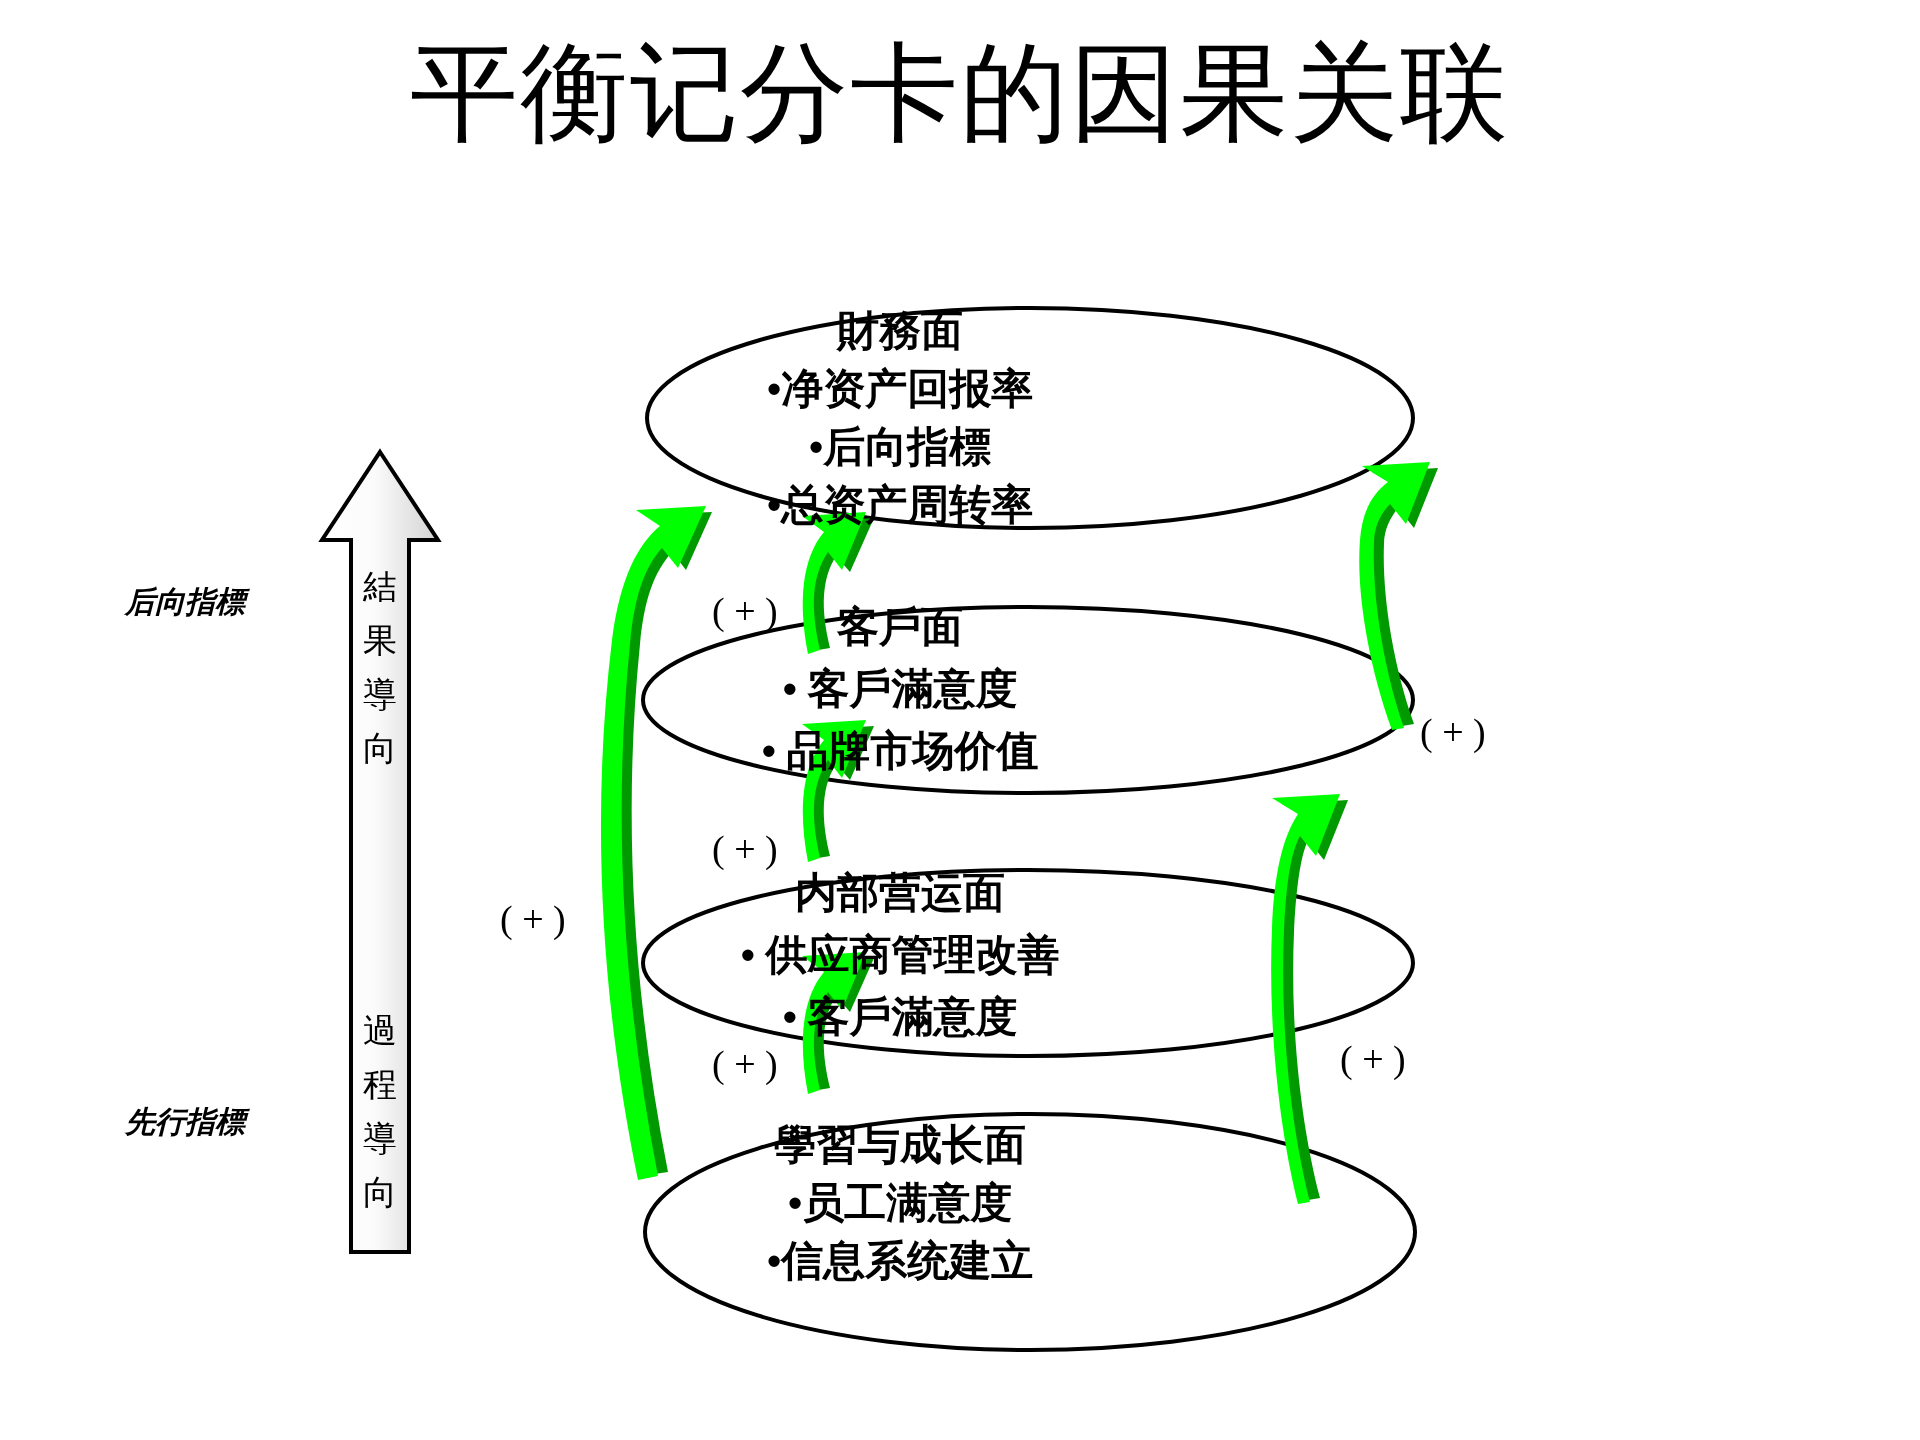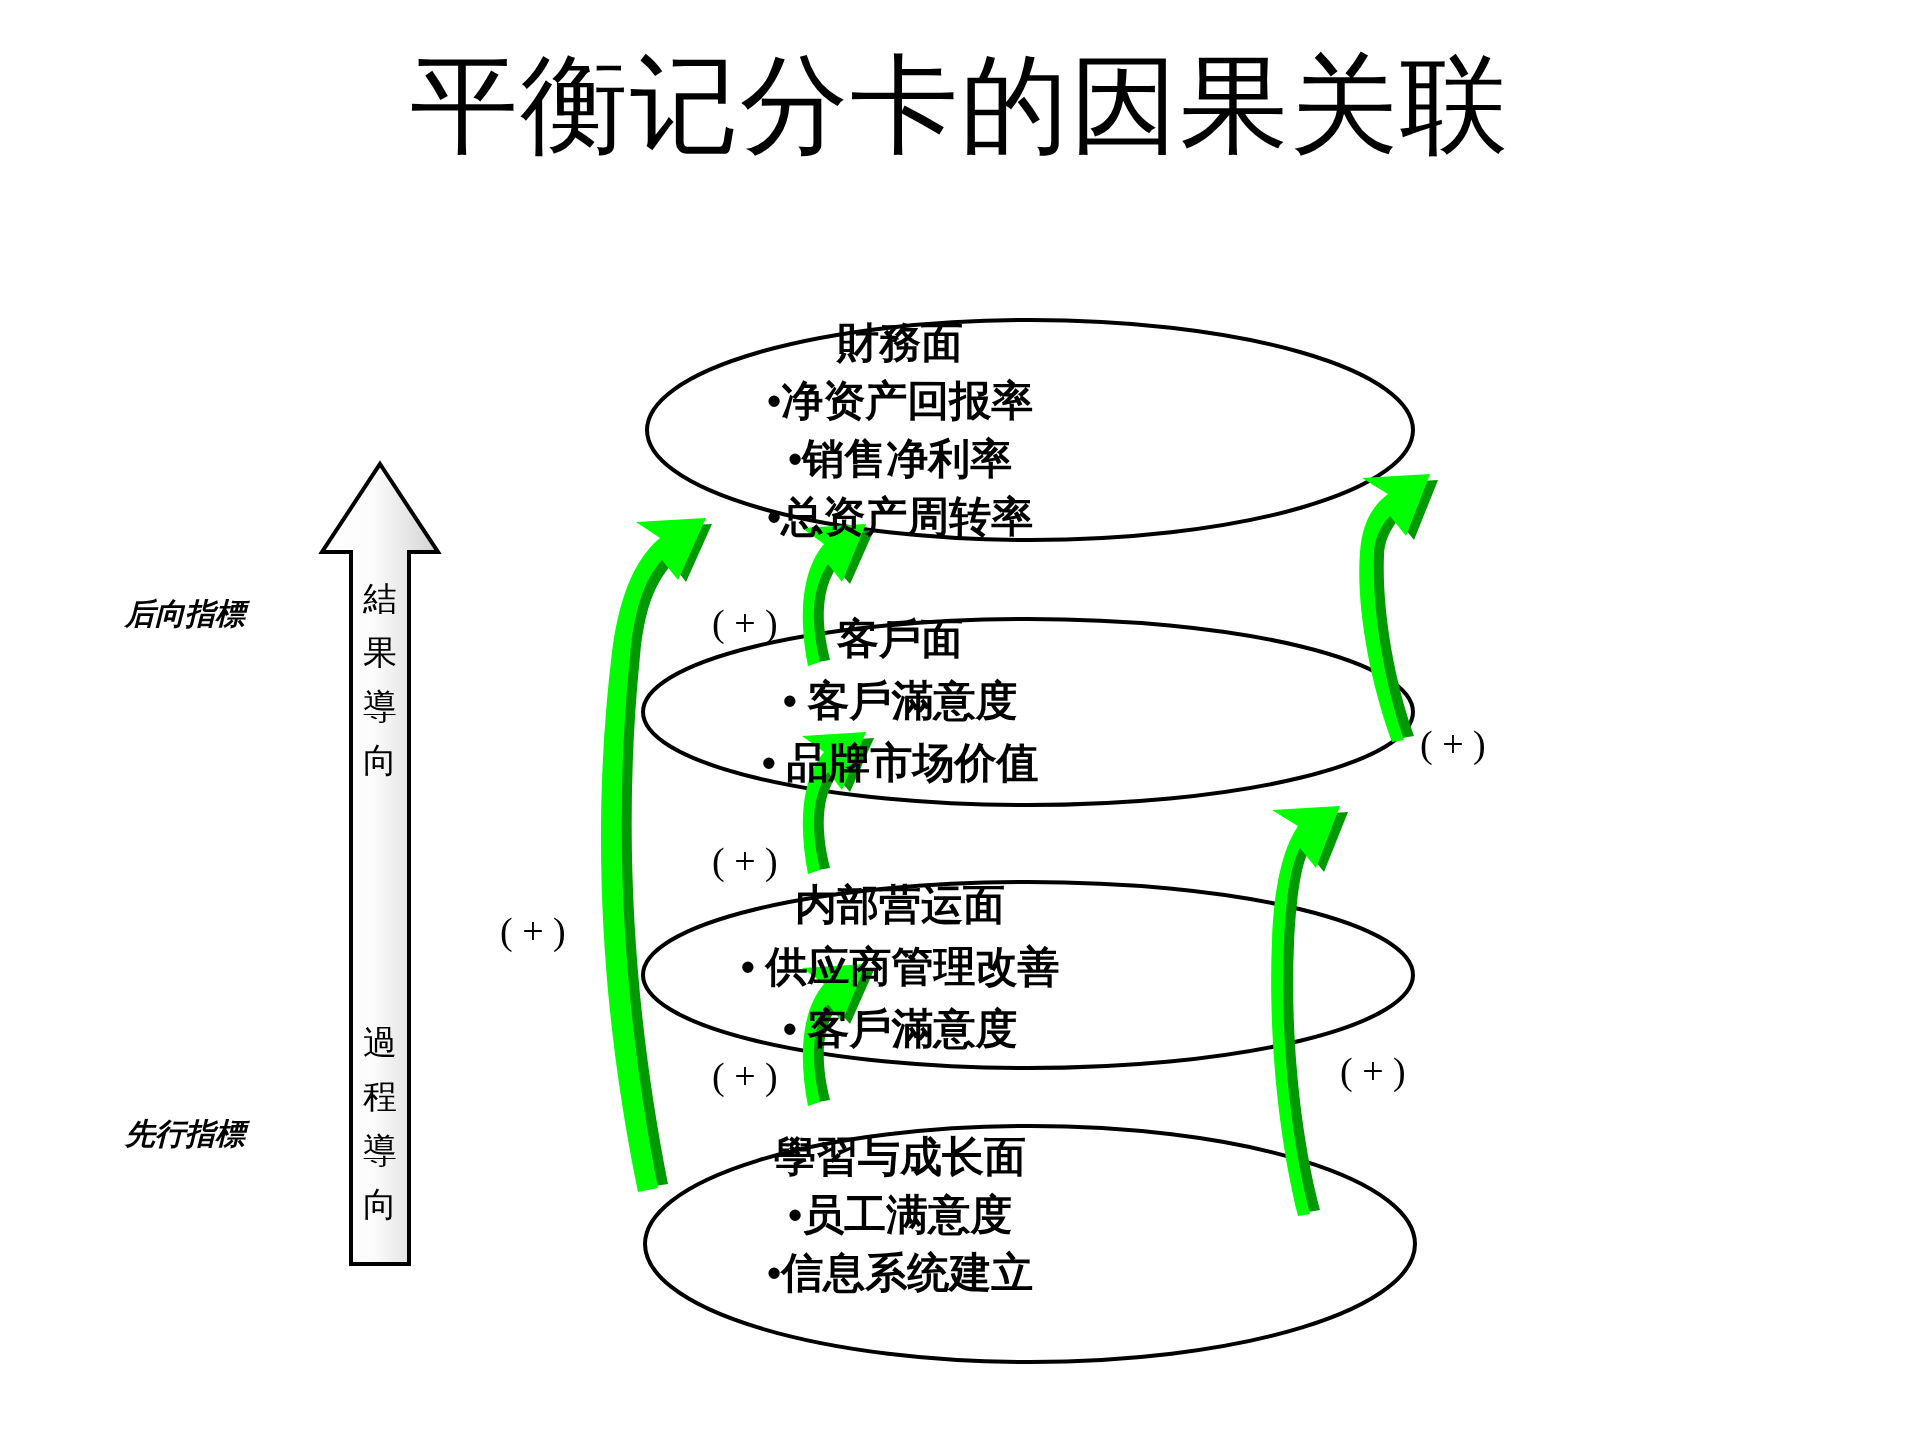--- a/index.html
+++ b/index.html
@@ -12,21 +12,21 @@
     width: 1920px;
     height: 1440px;
     position: relative;
     overflow: hidden;
     font-family: "Liberation Serif", "DejaVu Serif", serif;
     color: #000000;
   }
 
   #stage {
     position: absolute;
-    left: 0; top: 12px;
+    left: 0; top: 0;
     width: 1920px;
     height: 1171px;
     border-radius: 18px;
   }
 
   
   #title {
     position: absolute;
     left: 0;
     top: 34px;
@@ -254,21 +254,21 @@
                L 1316 856
                L 1300 836
                C 1290 854, 1286 888, 1284 930
                C 1280 1022, 1290 1124, 1310 1202 Z" fill="#00ff00"></path>
     </g>
   </svg>
 
   <div id="fin-text" class="oval-text">
     <span class="ln">財務面</span>
     <span class="ln">•净资产回报率</span>
-    <span class="ln">•销售净利率</span>
+    <span class="ln">•后向指標</span>
     <span class="ln">•总资产周转率</span>
   </div>
 
   <div id="cus-text" class="oval-text">
     <span class="ln">客戶面</span>
     <span class="ln">• 客戶滿意度</span>
     <span class="ln">• 品牌市场价值</span>
   </div>
 
   <div id="int-text" class="oval-text">

